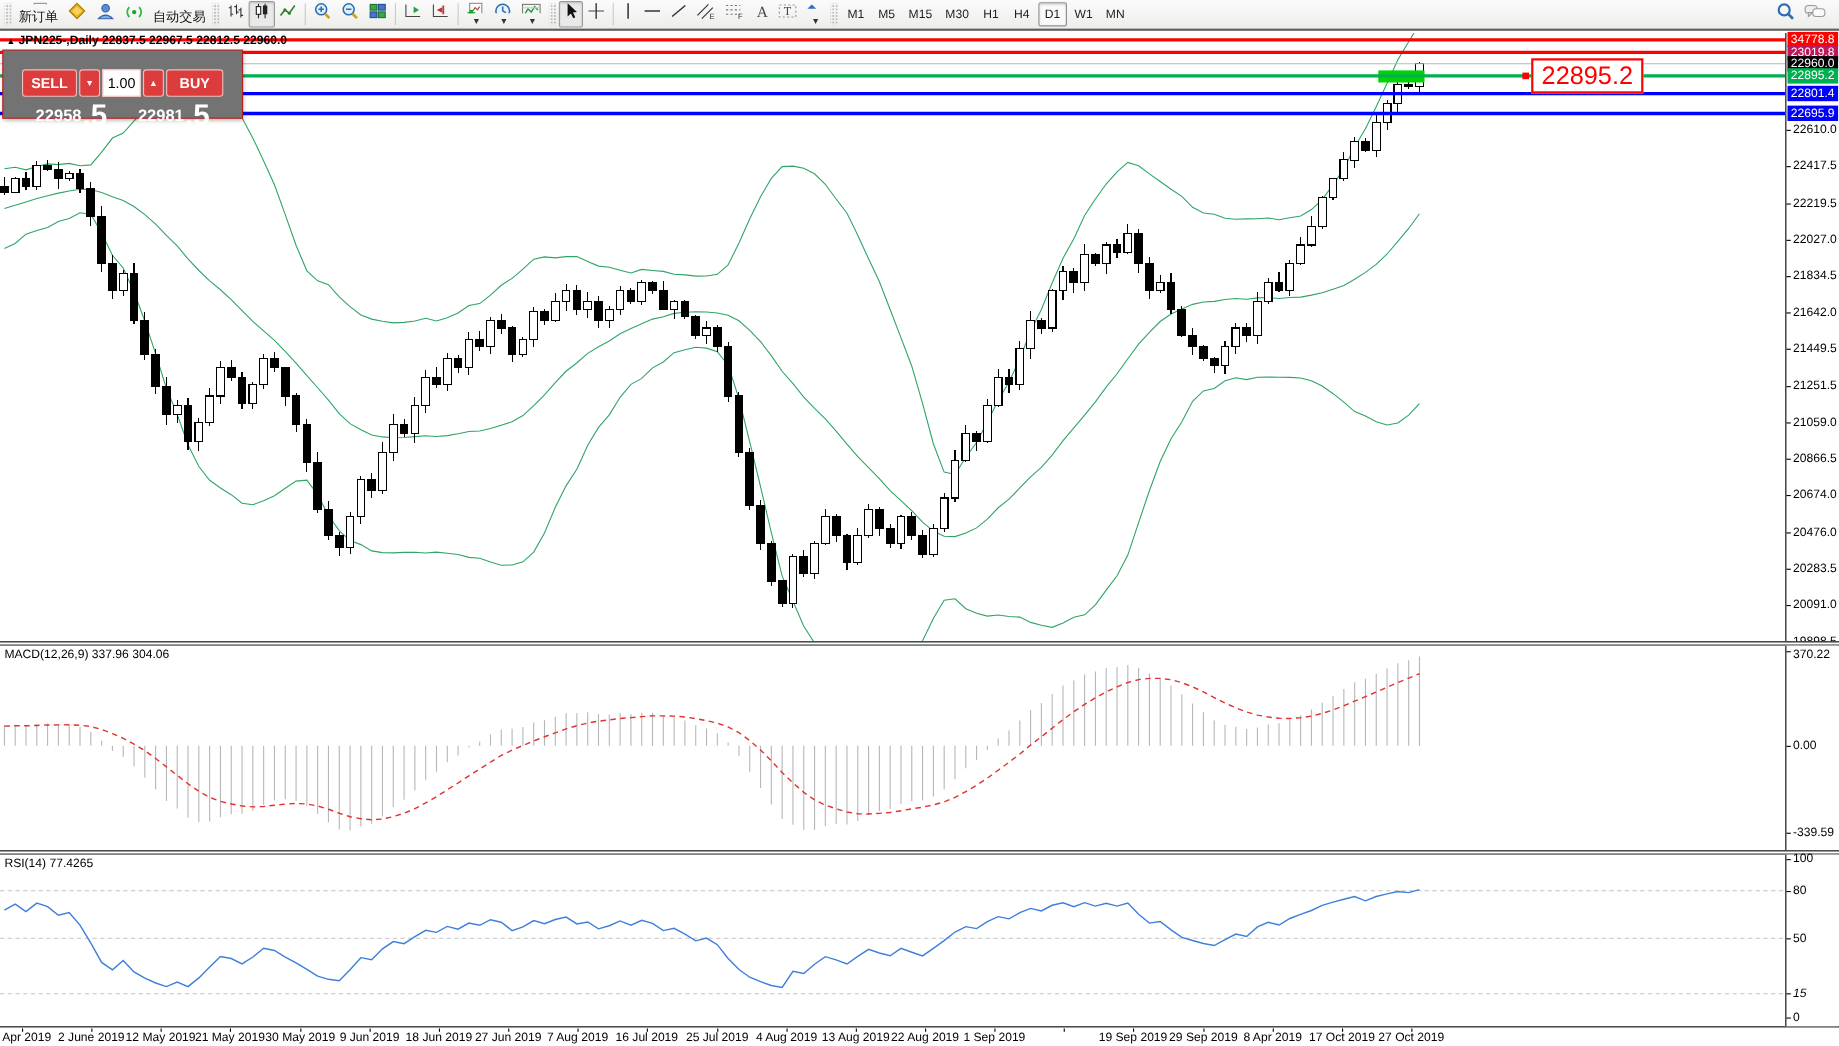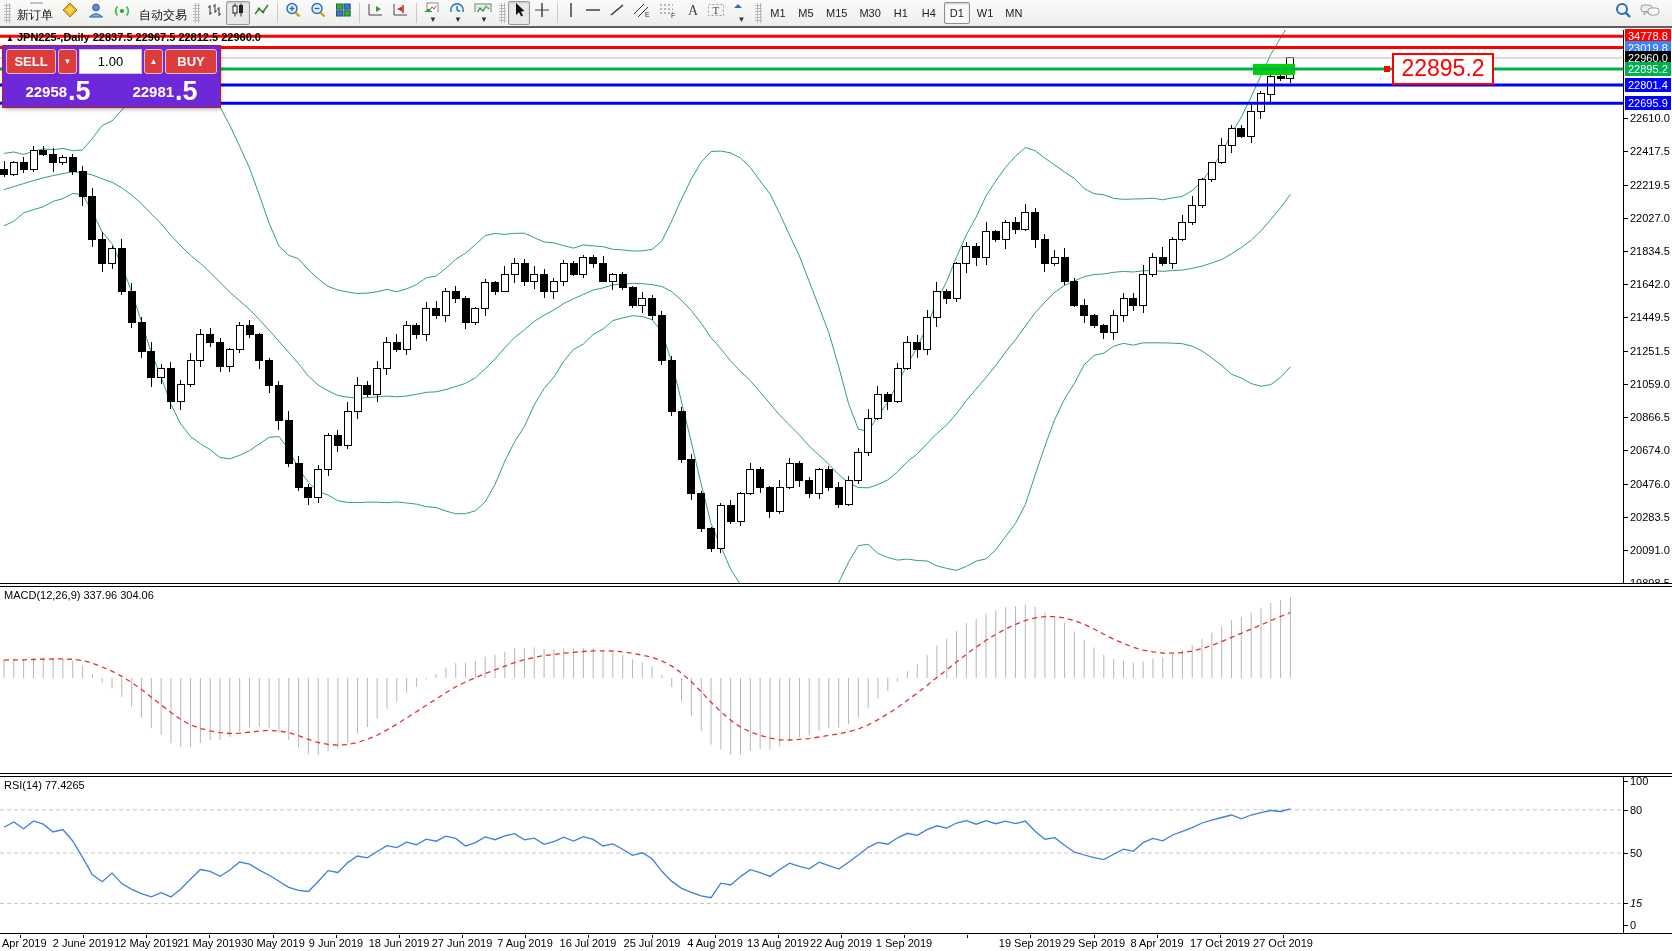--- a/index.html
+++ b/index.html
@@ -36,22 +36,22 @@
   .axis-dash{position:absolute;left:0;width:4px;height:1px;background:#000;}
   .lvl-label{position:absolute;left:1px;padding:0 3px;font-size:11px;line-height:14px;height:14px;color:#fff;white-space:nowrap;}
 
   .panel-header{position:absolute;left:4px;top:2px;font-size:11px;color:#000;z-index:5;}
 
   
   #chart-title{position:absolute;left:6px;top:31px;font-size:11px;font-weight:700;color:#000;z-index:24;white-space:nowrap;}
   #chart-title .tri{font-size:8px;margin-right:3px;}
 
   
-  #trade-panel{position:absolute;left:3px;top:46px;width:217px;height:61px;background:#6d28d9;z-index:30;
-    box-shadow:0 0 0 1px #b32020,1px 2px 4px rgba(0,0,0,.35);padding:3px;box-sizing:border-box;}
+  #trade-panel{position:absolute;left:3px;top:46px;width:217px;height:61px;background:#737373;z-index:30;
+    box-shadow:0 0 0 1px #b32020,1px 2px 4px rgba(0,0,0,.35);padding:17px;box-sizing:border-box;}
   #tp-row1{display:flex;align-items:stretch;height:25px;gap:2px;}
   .tp-btn{flex:0 0 auto;background:#dd3c3c;border:1px solid #f3bcbc;border-radius:3px;color:#fff;font-size:13px;
     font-weight:700;display:flex;align-items:center;justify-content:center;font-family:inherit;}
   #tp-sell{width:48px;}
   #tp-buy{width:50px;}
   .tp-spin{width:17px;background:#dd3c3c;border:1px solid #f3bcbc;border-radius:3px;color:#fff;font-size:8px;
     display:flex;align-items:center;justify-content:center;font-family:inherit;}
   #tp-vol{flex:1;background:#fff;border:1px solid #f3bcbc;color:#000;font-size:13px;text-align:center;
     display:flex;align-items:center;justify-content:center;}
   #tp-row2{display:flex;height:27px;margin-top:3px;gap:3px;}
@@ -584,21 +584,21 @@
         <rect x="1253" y="34" width="42" height="11" fill="#00d300"></rect>
         <line x1="0" y1="6.2" x2="1623" y2="6.2" stroke="#ff0000" stroke-width="3"></line>
         <line x1="0" y1="17.6" x2="1623" y2="17.6" stroke="#ff0000" stroke-width="3"></line>
         <line x1="0" y1="27.9" x2="1623" y2="27.9" stroke="#b8b8b8" stroke-width="1"></line>
         <line x1="0" y1="39.0" x2="1623" y2="39.0" stroke="#00b050" stroke-width="3"></line>
         <line x1="0" y1="55.1" x2="1623" y2="55.1" stroke="#0000ff" stroke-width="3"></line>
         <line x1="0" y1="73.2" x2="1623" y2="73.2" stroke="#0000ff" stroke-width="3"></line>
       </svg>
     <div class="axis" id="main-axis">
         <div class="lvl-label" style="top: -1px; background: rgb(255, 0, 0);">34778.8</div>
-        <div class="lvl-label" style="top: 11px; background: #3b82f6;">23019.8</div>
+        <div class="lvl-label" style="top: 11px; background: #be185d;">23019.8</div>
         <div class="lvl-label" style="top: 21px; background: rgb(0, 0, 0);">22960.0</div>
         <div class="lvl-label" style="top: 32px; background: rgb(0, 176, 80);">22895.2</div>
         <div class="lvl-label" style="top: 48px; background: rgb(0, 0, 255);">22801.4</div>
         <div class="lvl-label" style="top: 66px; background: rgb(0, 0, 255);">22695.9</div>
         <div class="axis-dash" style="top: 88px;"></div>
         <div class="axis-label" style="top: 81px;">22610.0</div>
         <div class="axis-dash" style="top: 121px;"></div>
         <div class="axis-label" style="top: 114px;">22417.5</div>
         <div class="axis-dash" style="top: 155px;"></div>
         <div class="axis-label" style="top: 148px;">22219.5</div>
@@ -786,20 +786,28 @@
         <line x1="1221.68" y1="91" x2="1221.68" y2="39.4" stroke="#b6b6b6" stroke-width="1"></line>
         <line x1="1231.5" y1="91" x2="1231.5" y2="33.3" stroke="#b6b6b6" stroke-width="1"></line>
         <line x1="1241.32" y1="91" x2="1241.32" y2="30.1" stroke="#b6b6b6" stroke-width="1"></line>
         <line x1="1251.14" y1="91" x2="1251.14" y2="25.5" stroke="#b6b6b6" stroke-width="1"></line>
         <line x1="1260.96" y1="91" x2="1260.96" y2="20.7" stroke="#b6b6b6" stroke-width="1"></line>
         <line x1="1270.78" y1="91" x2="1270.78" y2="16.0" stroke="#b6b6b6" stroke-width="1"></line>
         <line x1="1280.6000000000001" y1="91" x2="1280.6000000000001" y2="13.3" stroke="#b6b6b6" stroke-width="1"></line>
         <line x1="1290.42" y1="91" x2="1290.42" y2="9.9" stroke="#b6b6b6" stroke-width="1"></line>
         <path d="M4.0,73.1 L13.8,72.8 L23.6,72.8 L33.5,72.5 L43.3,72.1 L53.1,72.0 L62.9,71.9 L72.7,72.3 L82.6,73.5 L92.4,76.1 L102.2,80.0 L112.0,84.2 L121.8,89.4 L131.7,95.5 L141.5,102.5 L151.3,110.2 L161.1,117.8 L170.9,125.5 L180.8,132.4 L190.6,137.9 L200.4,141.5 L210.2,143.9 L220.0,145.7 L229.9,146.5 L239.7,146.2 L249.5,145.0 L259.3,144.0 L269.1,143.4 L279.0,143.9 L288.8,145.7 L298.6,148.7 L308.4,152.3 L318.2,155.5 L328.1,157.3 L337.9,158.2 L347.7,157.6 L357.5,155.4 L367.3,152.3 L377.2,148.2 L387.0,142.9 L396.8,137.2 L406.6,131.0 L416.4,124.8 L426.3,118.3 L436.1,112.1 L445.9,105.8 L455.7,99.8 L465.5,95.0 L475.4,90.7 L485.2,86.6 L495.0,82.8 L504.8,79.2 L514.6,75.6 L524.5,72.7 L534.3,70.3 L544.1,68.6 L553.9,67.4 L563.7,66.2 L573.6,65.4 L583.4,64.5 L593.2,63.8 L603.0,63.8 L612.8,64.0 L622.7,64.8 L632.5,66.3 L642.3,68.1 L652.1,70.4 L661.9,73.9 L671.8,79.1 L681.6,86.2 L691.4,94.8 L701.2,104.7 L711.0,115.3 L720.9,124.8 L730.7,133.3 L740.5,140.1 L750.3,144.9 L760.1,148.3 L770.0,151.2 L779.8,152.8 L789.6,153.0 L799.4,152.4 L809.2,151.6 L819.1,150.0 L828.9,148.3 L838.7,146.8 L848.5,144.8 L858.3,142.0 L868.2,137.9 L878.0,132.6 L887.8,126.9 L897.6,120.4 L907.4,113.2 L917.3,106.0 L927.1,98.4 L936.9,90.4 L946.7,82.8 L956.5,75.0 L966.4,67.2 L976.2,60.1 L986.0,53.3 L995.8,47.4 L1005.6,42.0 L1015.5,37.4 L1025.3,33.5 L1035.1,30.8 L1044.9,29.7 L1054.7,29.7 L1064.6,30.9 L1074.4,33.6 L1084.2,37.4 L1094.0,42.0 L1103.8,47.2 L1113.7,52.2 L1123.5,56.5 L1133.3,60.3 L1143.1,63.1 L1152.9,64.8 L1162.8,66.0 L1172.6,66.2 L1182.4,65.5 L1192.2,64.0 L1202.0,61.6 L1211.9,58.4 L1221.7,54.6 L1231.5,50.4 L1241.3,46.3 L1251.1,42.1 L1261.0,37.9 L1270.8,33.5 L1280.6,29.5 L1290.4,25.5" fill="none" stroke="#e23232" stroke-width="1.3" stroke-dasharray="5 4"></path>
       </svg>
+    <div class="axis" id="macd-axis">
+        <div class="axis-dash" style="top: 5px;"></div>
+        <div class="axis-label" style="top: 1px;">370.22</div>
+        <div class="axis-dash" style="top: 91px;"></div>
+        <div class="axis-label" style="top: 84px;">0.00</div>
+        <div class="axis-dash" style="top: 170px;"></div>
+        <div class="axis-label" style="top: 163px;">-339.59</div>
+      </div>
   </div>
 
   <div id="divider2"></div>
 
   <div id="rsi-panel" class="panel">
     <div class="panel-header">RSI(14) 77.4265</div>
     <svg id="rsi-svg" class="plot" width="1623" height="156">
         <line x1="0" y1="32.8" x2="1623" y2="32.8" stroke="#c4c4c4" stroke-width="1" stroke-dasharray="4 3"></line>
         <line x1="0" y1="76.0" x2="1623" y2="76.0" stroke="#c4c4c4" stroke-width="1" stroke-dasharray="4 3"></line>
         <line x1="0" y1="126.4" x2="1623" y2="126.4" stroke="#c4c4c4" stroke-width="1" stroke-dasharray="4 3"></line>

